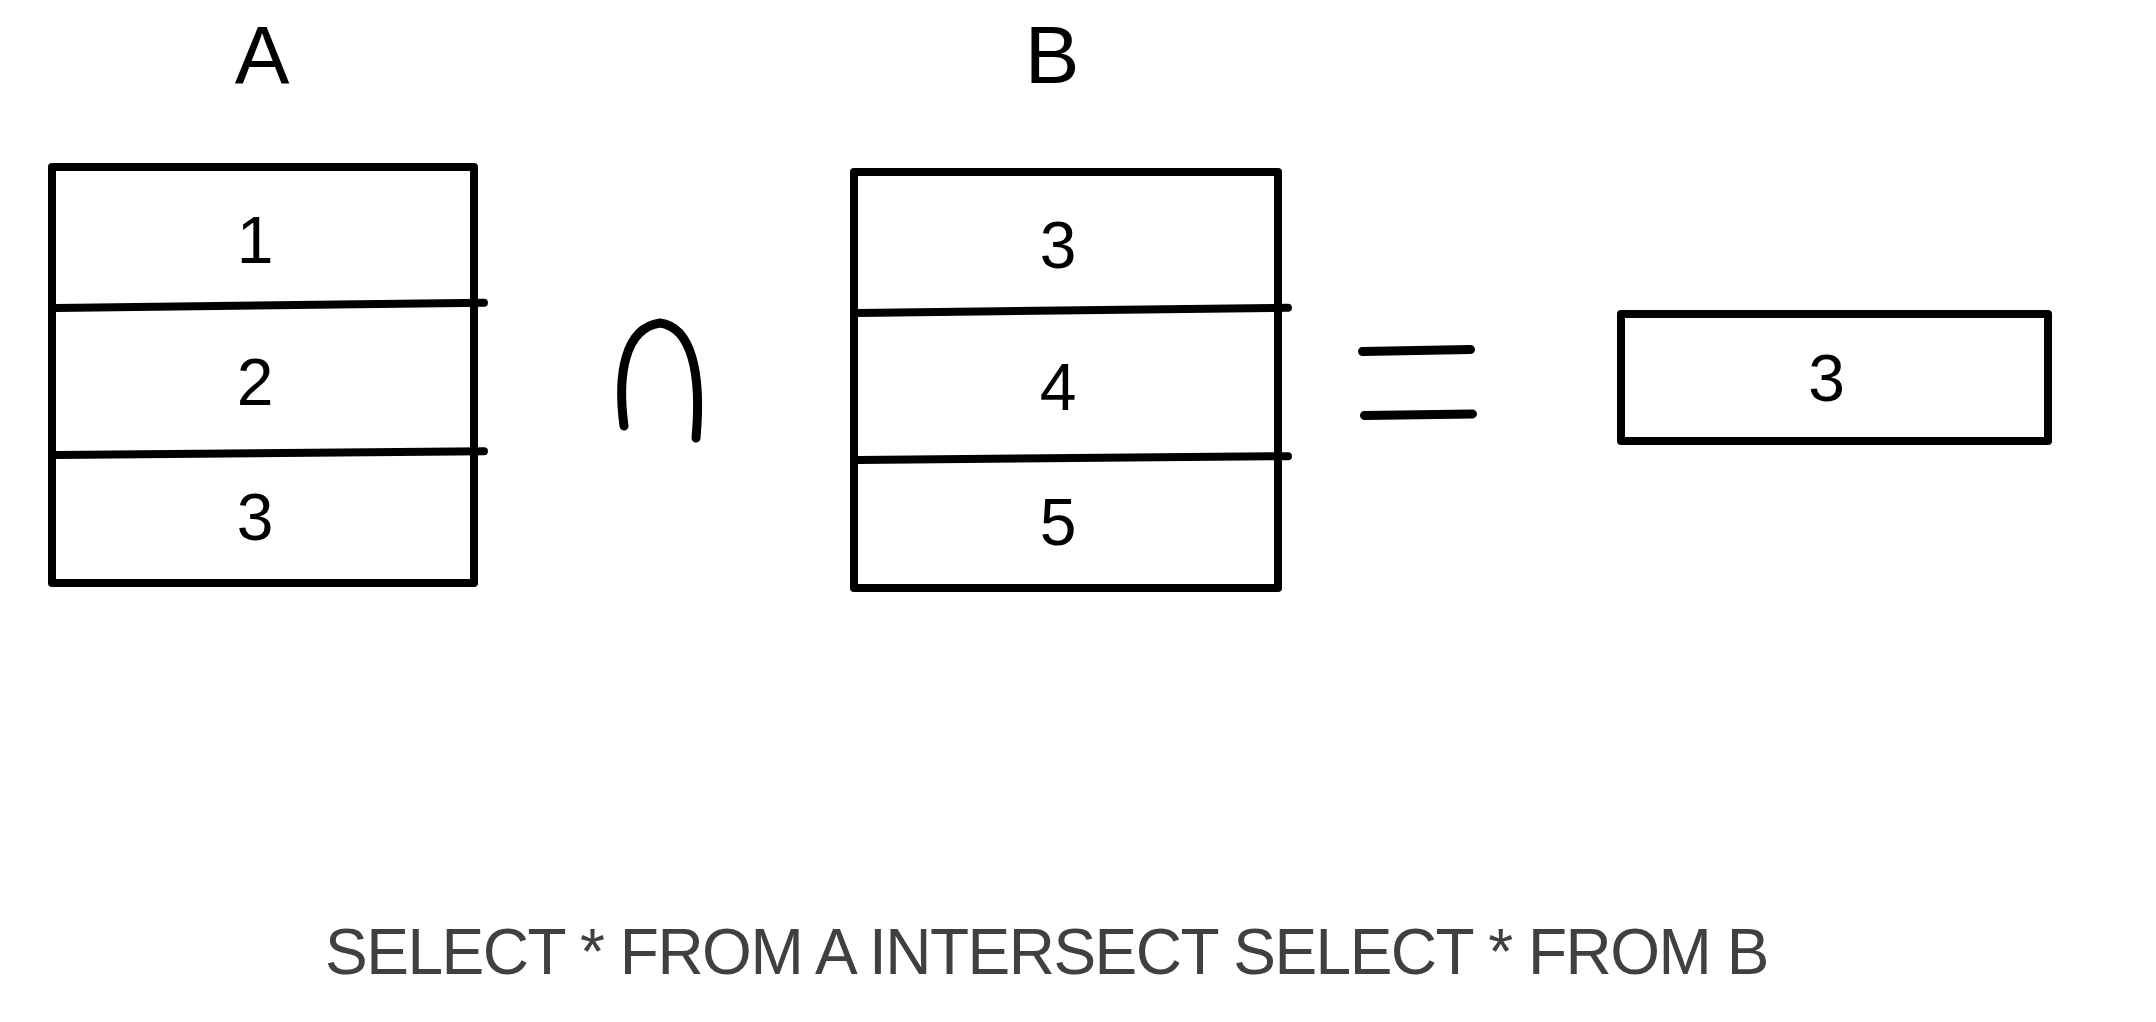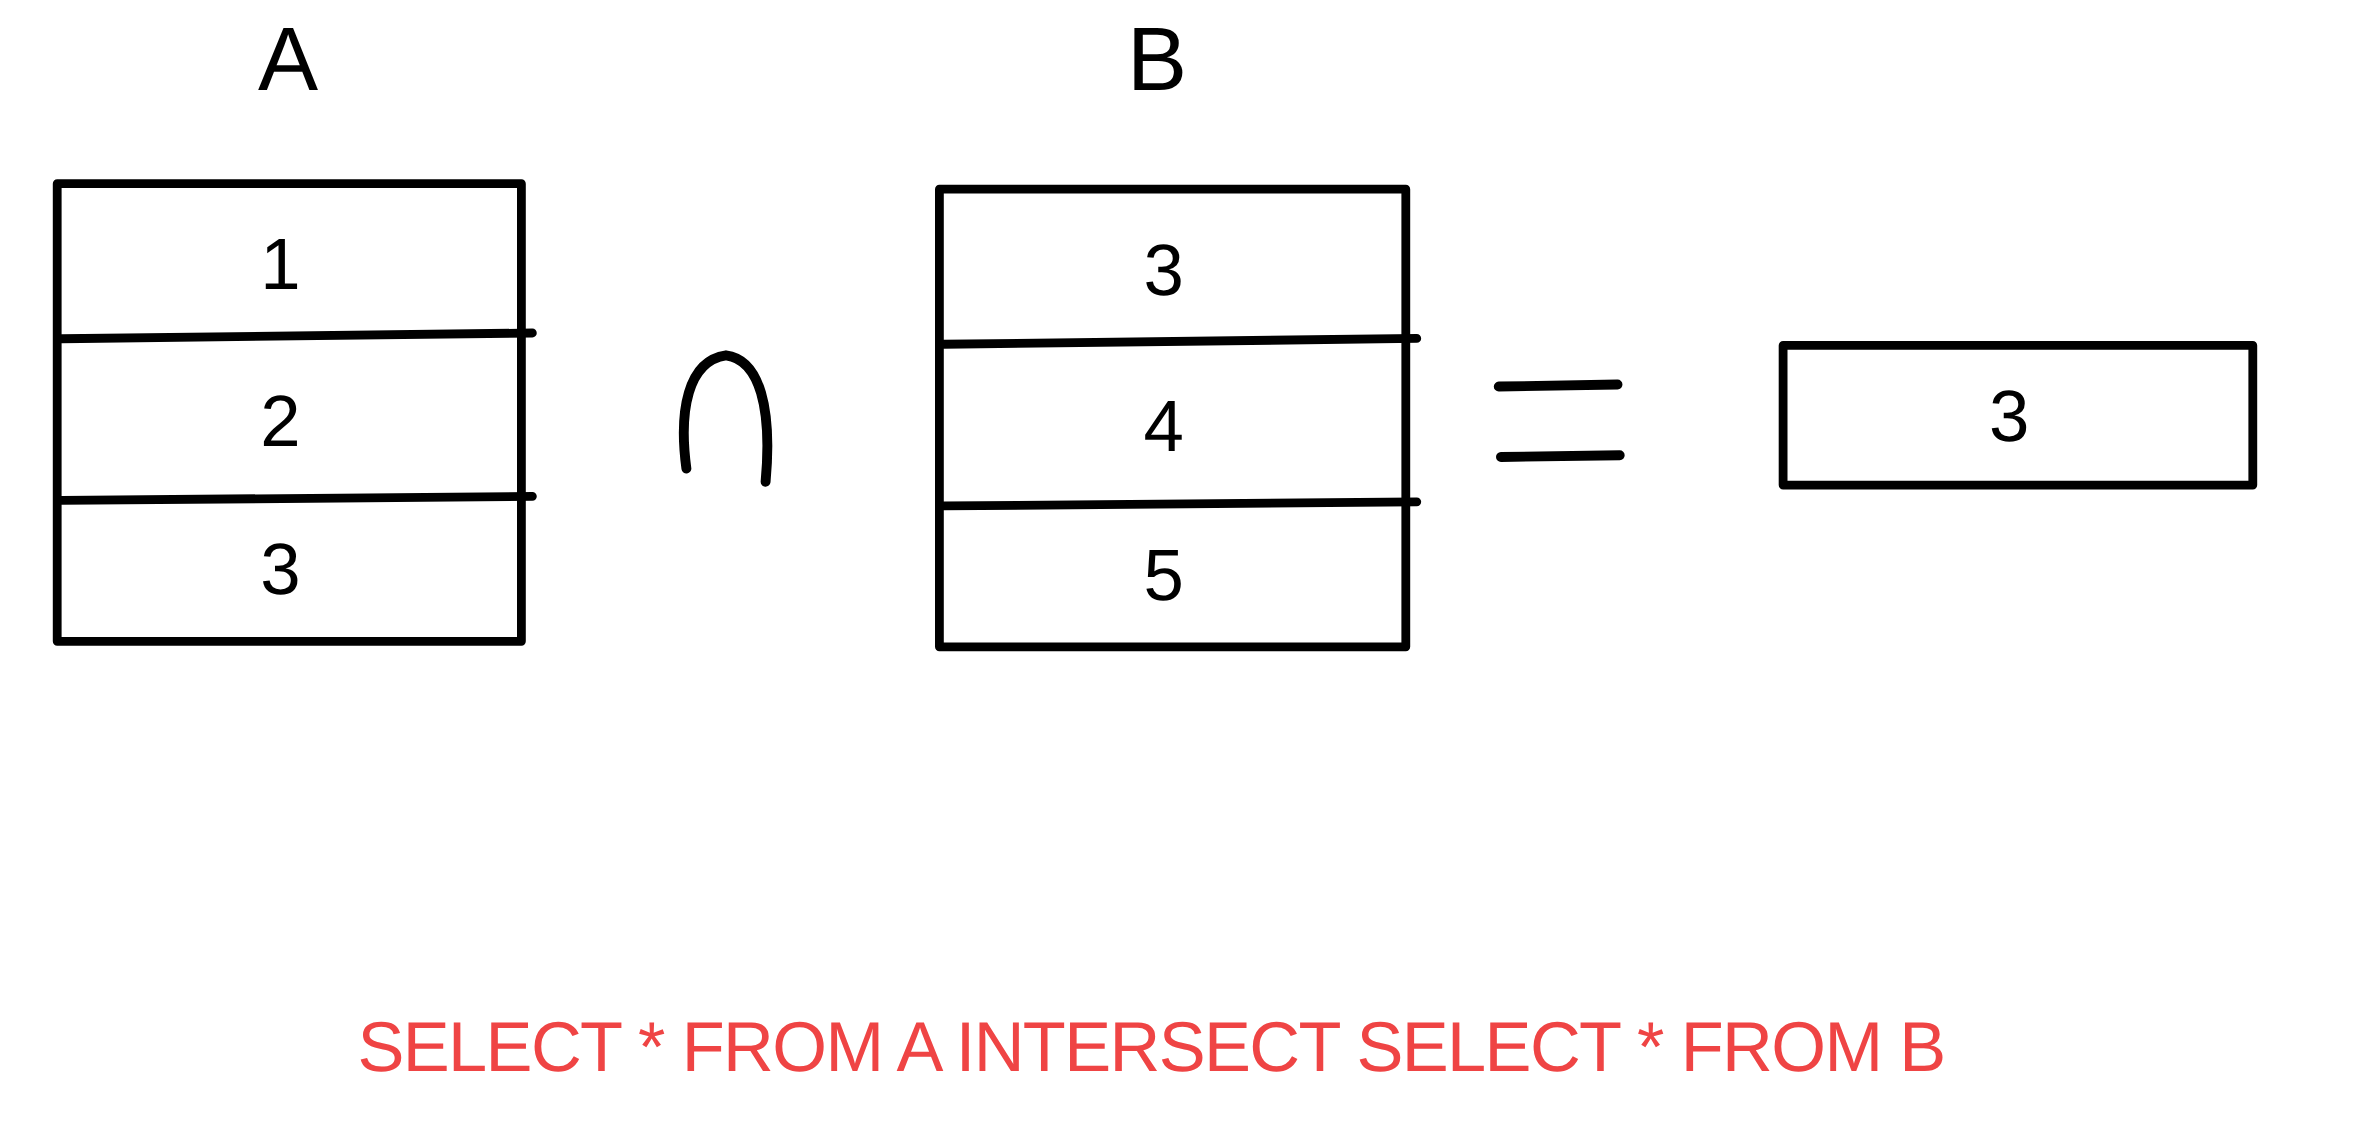--- a/index.html
+++ b/index.html
@@ -104,21 +104,21 @@
 
   
   .sql-caption {
     position: absolute;
     left: 325px;
     top: 917px;
     line-height: 70px;
     font-size: 64px;
     letter-spacing: -1.5px;
     white-space: nowrap;
-    color: #ef4444;
+    color: #404040;
   }
 </style>
 </head>
 <body>
 
 <div class="canvas">
 
   <div class="table-label label-a">A</div>
 
   <div class="table-label label-b">B</div>

